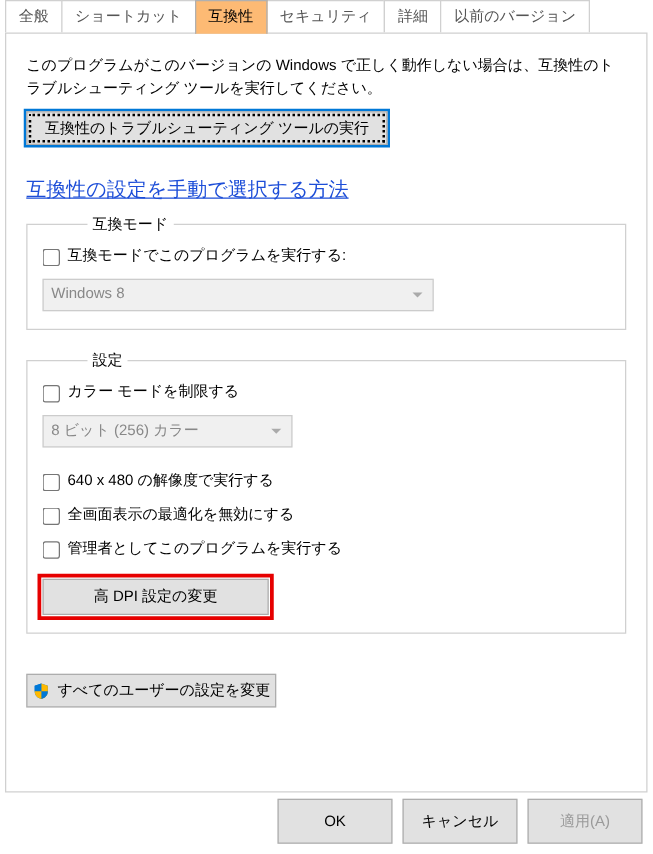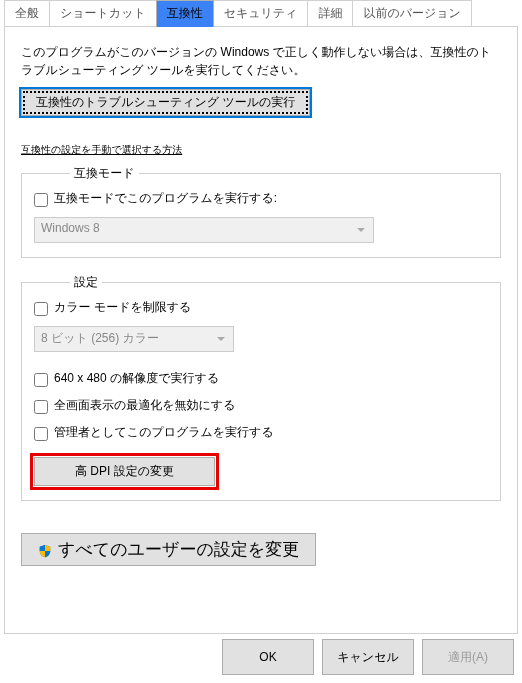--- a/index.html
+++ b/index.html
@@ -25,21 +25,21 @@
   border: 1px solid #d0d0d0;
   border-bottom: none;
   background: #fff;
   color: #555;
   margin-right: -1px;
   font-size: 12px;
   cursor: pointer;
   position: relative;
 }
 .tab.active {
-  background: #3b82f6;
+  background: #fdba74;
   color: #000;
   border-color: #b0b0b0;
   z-index: 2;
   padding-bottom: 5px;
   margin-bottom: -1px;
 }
 .tab-panel {
   border: 1px solid #d0d0d0;
   border-top: 1px solid #d0d0d0;
   margin: 0 4px 0 4px;
@@ -59,23 +59,23 @@
   border: 1px solid #adadad;
   padding: 4px 14px;
   font-size: 12px;
   outline: 2px dotted #000;
   outline-offset: -4px;
   box-shadow: 0 0 0 2px #0078d7;
   cursor: pointer;
   margin-bottom: 26px;
 }
 .link {
-  color: #000000;
+  color: #1d4ed8;
   text-decoration: underline;
-  font-size: 10px;
+  font-size: 16px;
   cursor: pointer;
   display: inline-block;
   margin-bottom: 16px;
 }
 .groupbox {
   border: 1px solid #d0d0d0;
   margin-bottom: 24px;
   padding: 16px 12px 14px 12px;
   position: relative;
 }
@@ -94,21 +94,21 @@
   margin-bottom: 10px;
   font-size: 12px;
 }
 .checkbox-row input[type="checkbox"] {
   width: 14px;
   height: 14px;
   margin-right: 6px;
   accent-color: #0078d7;
 }
 .combo {
-  width: 340px;
+  width: 313px;
   height: 26px;
   background: #f0f0f0;
   border: 1px solid #ccc;
   color: #888;
   padding: 3px 6px;
   font-size: 12px;
   position: relative;
 }
 .combo.small { width: 200px; }
 .combo::after {
@@ -130,22 +130,22 @@
   cursor: pointer;
   outline: 3px solid #e60000;
   outline-offset: 1px;
   margin-top: 6px;
 }
 .allusers-btn {
   display: inline-flex;
   align-items: center;
   background: #e1e1e1;
   border: 1px solid #adadad;
-  padding: 4px 16px;
-  font-size: 17px;
+  padding: 4px 4px;
+  font-size: 12px;
   cursor: pointer;
   margin-top: 8px;
 }
 .shield-icon {
   width: 14px;
   height: 14px;
   margin-right: 6px;
   display: inline-block;
 }
 .footer {

